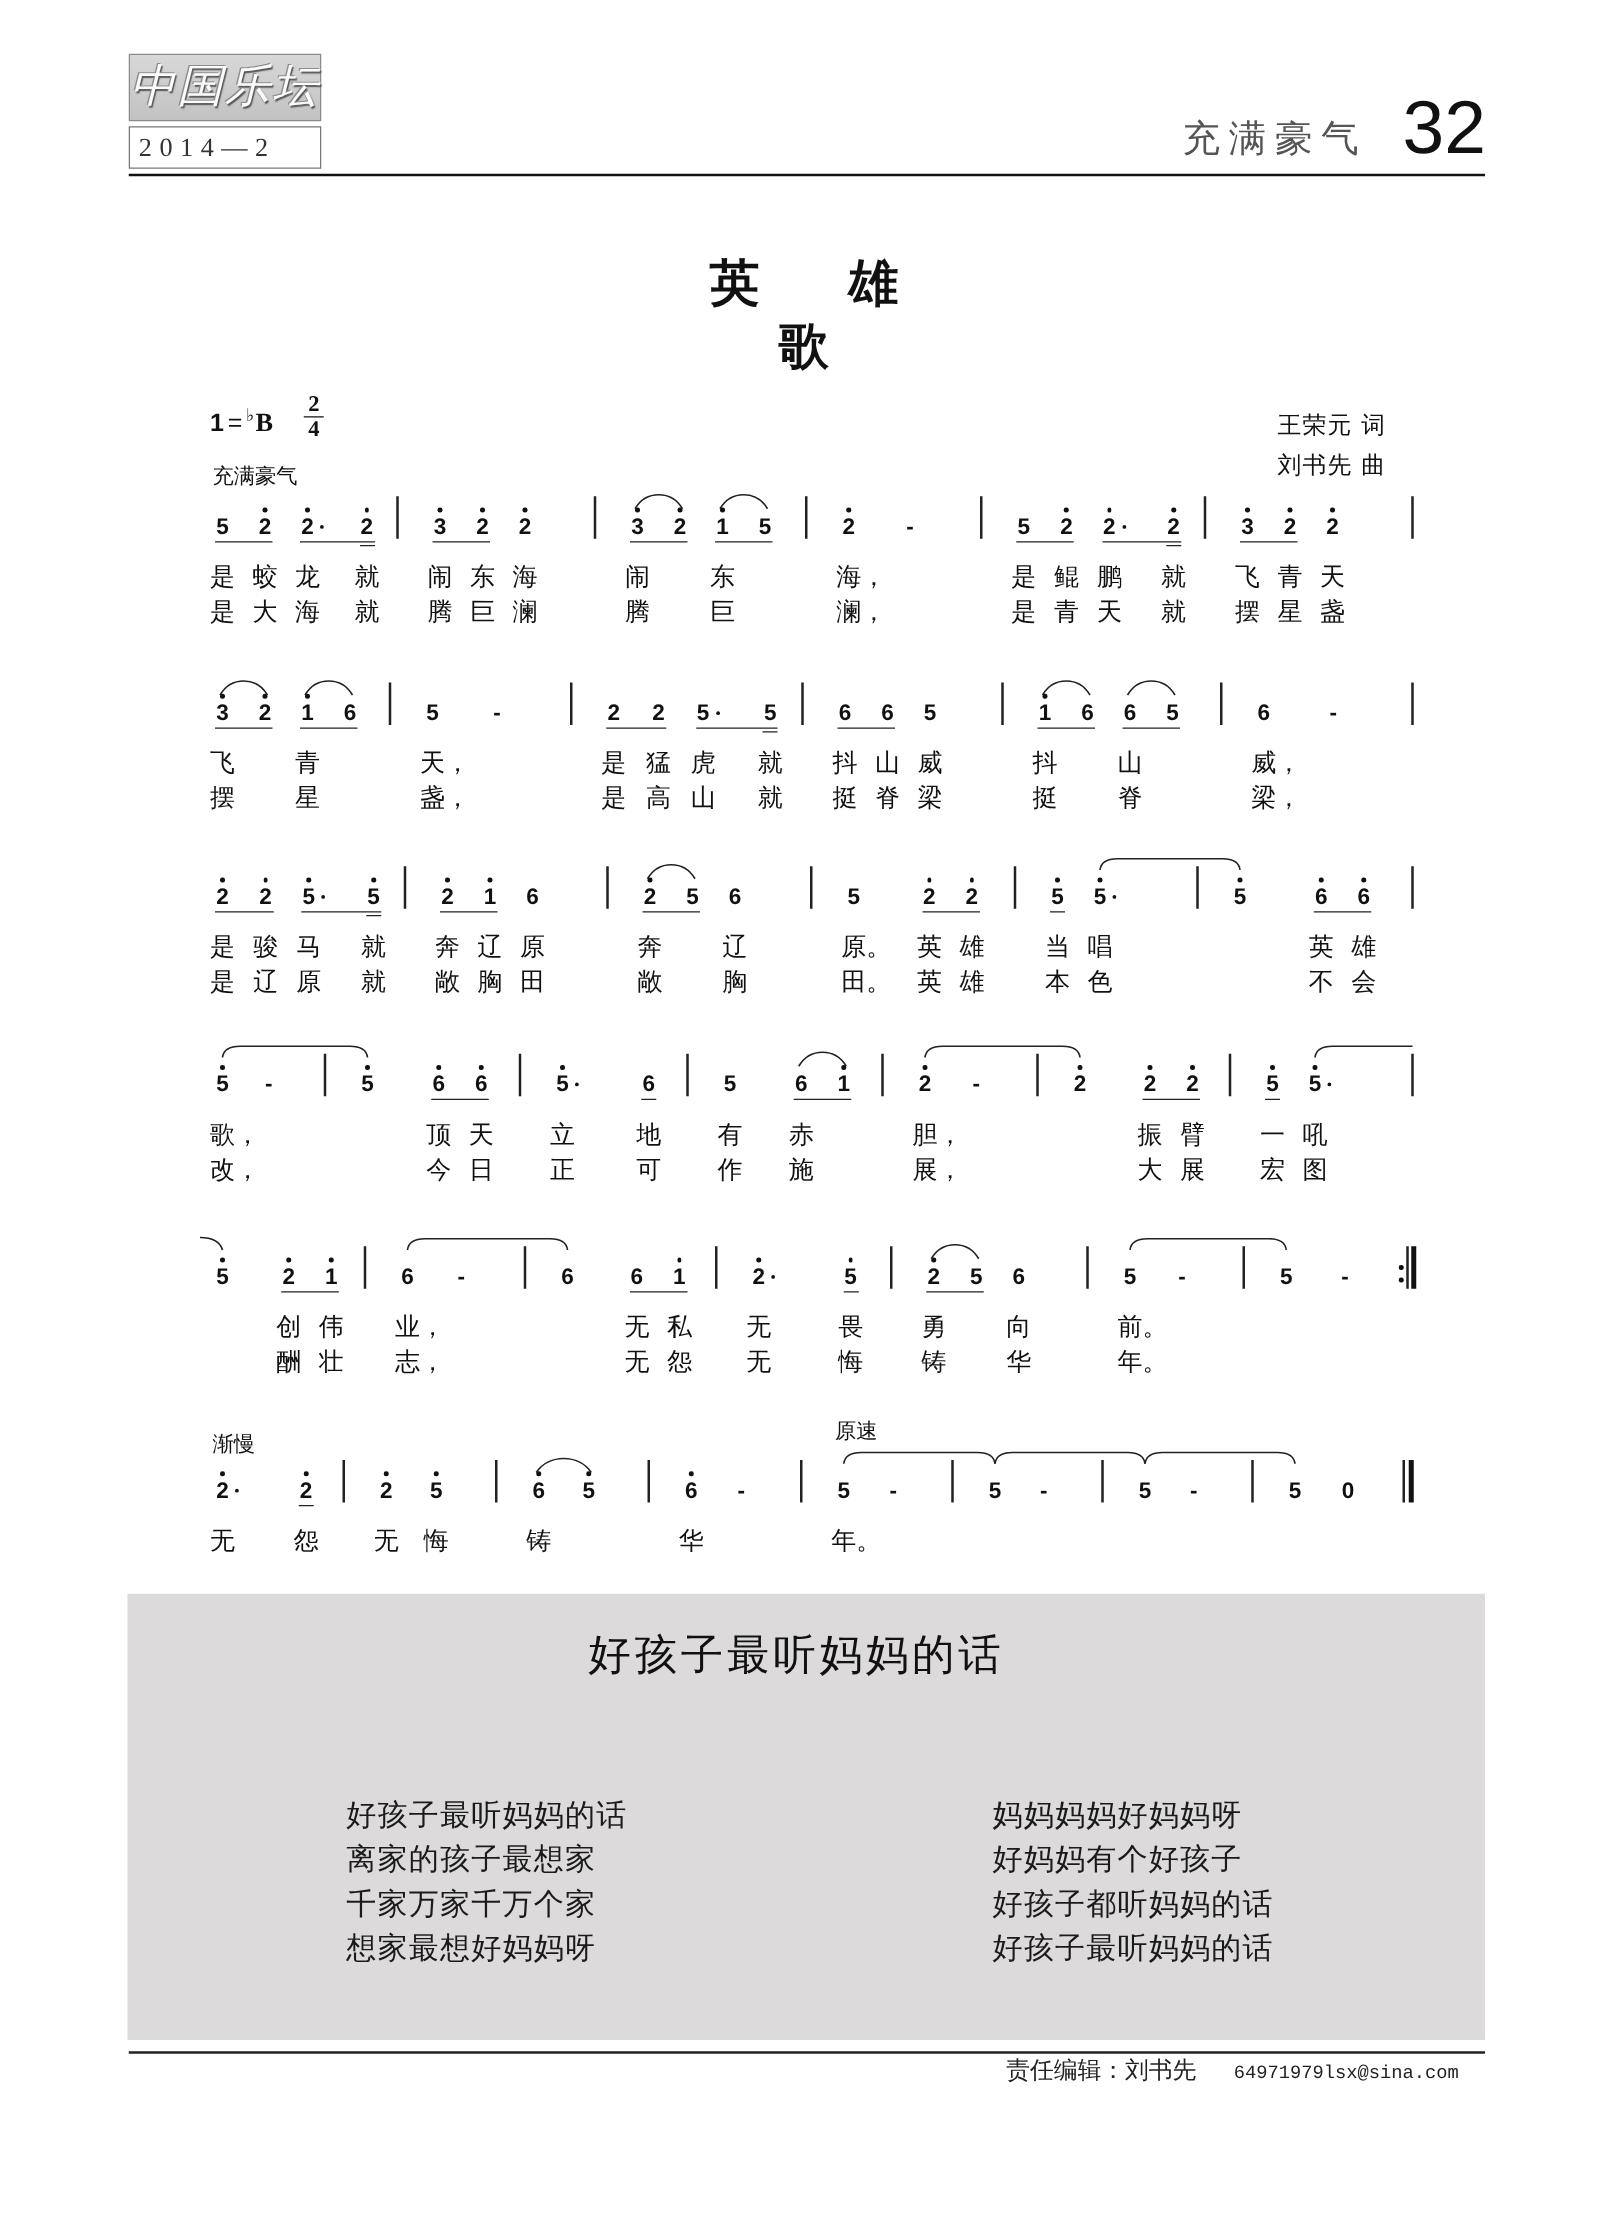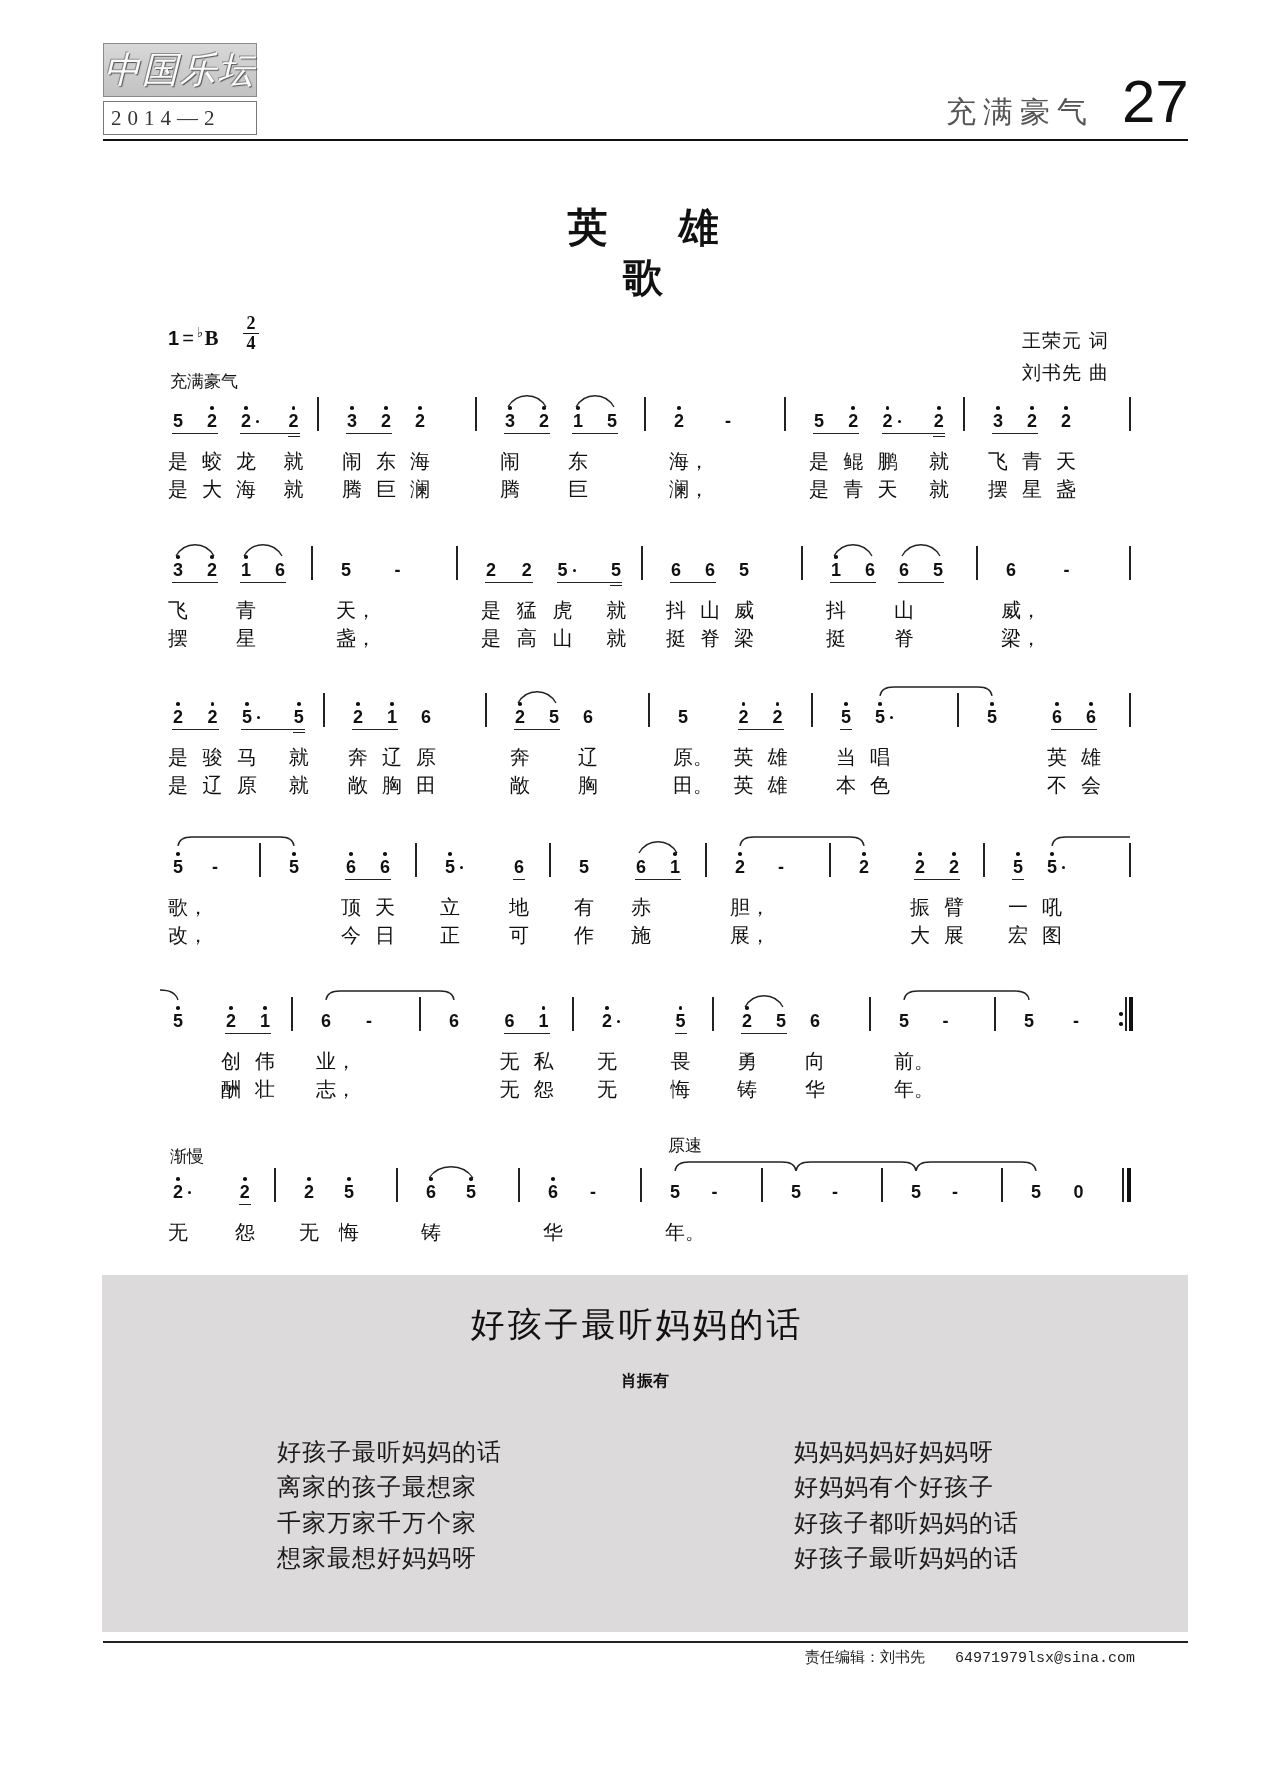--- a/index.html
+++ b/index.html
@@ -54,35 +54,35 @@
   .poem-box { left:102px; top:1275px; width:1086px; height:357px; background:#dcdadb; }
   .poem-title { left:94px; top:1302px; width:1086px; text-align:center; font-family:"DejaVu Serif","Liberation Serif",serif;
                 font-size:34px; line-height:44px; letter-spacing:3px; color:#111; }
   .poem-author { left:102px; top:1370px; width:1086px; text-align:center; font-weight:bold; font-size:16px; line-height:22px; }
   .poem-col { top:1435px; }
   .poem-line { display:block; font-size:24px; line-height:35.3px; letter-spacing:1px; color:#1a1a1a; white-space:nowrap; }
 
   
   .footer-rule { left:103px; top:1641px; width:1085px; height:1.5px; background:#222; }
   .footer-text { left:805px; top:1648px; line-height:18px; white-space:nowrap; color:#222; }
-  .footer-editor { font-family:Liberation Serif, serif; font-size:15px; }
+  .footer-editor { font-family:Liberation Serif, serif; font-size:19px; }
   .footer-email { font-family:"Liberation Mono",monospace; font-size:15px; margin-left:30px; }
 </style>
 </head>
 <body>
 
 <div class="page">
 
   <div class="abs logo-box">
     <span class="logo-text">中国乐坛</span>
   </div>
   <div class="abs issue-box">2014—2</div>
   <div class="abs header-rule"></div>
   <div class="abs section-title">充满豪气</div>
-  <div class="abs page-number">27</div>
+  <div class="abs page-number">32</div>
 
   <div class="abs song-title">英雄歌</div>
   <div class="abs key-line">
     <span class="key-tonic">1</span><span class="key-eq">=</span><span class="key-acc">♭</span><span class="key-name">B</span>
   </div>
   <div class="abs time-sig">
     <span class="time-top">2</span>
     <span class="time-bottom">4</span>
   </div>
   <div class="abs expression">充满豪气</div>
@@ -510,21 +510,20 @@
       <path d="M 745 1007 C 753.8 992 774.2 992 783 1007" fill="none" stroke="#222" stroke-width="1.3"></path>
       <path d="M 904 1000 Q 905 991 918 991 L 1015 991 Q 1028 991 1029 1000" fill="none" stroke="#222" stroke-width="1.3"></path>
       <path d="M 429 1178 C 439 1163 463 1163 473 1178" fill="none" stroke="#222" stroke-width="1.3"></path>
       <path d="M 675 1171 Q 676 1162 689 1162 L 782 1162 Q 795 1162 796 1171" fill="none" stroke="#222" stroke-width="1.3"></path>
       <path d="M 796 1171 Q 797 1162 810 1162 L 902 1162 Q 915 1162 916 1171" fill="none" stroke="#222" stroke-width="1.3"></path>
       <path d="M 916 1171 Q 917 1162 930 1162 L 1022 1162 Q 1035 1162 1036 1171" fill="none" stroke="#222" stroke-width="1.3"></path>
     </svg>
 
   <div class="abs poem-box"></div>
   <div class="abs poem-title">好孩子最听妈妈的话</div>
-  <div class="abs poem-author">肖振有</div>
   <div class="abs poem-col" style="left:277px">
     <span class="poem-line">好孩子最听妈妈的话</span>
     <span class="poem-line">离家的孩子最想家</span>
     <span class="poem-line">千家万家千万个家</span>
     <span class="poem-line">想家最想好妈妈呀</span>
   </div>
   <div class="abs poem-col" style="left:794px">
     <span class="poem-line">妈妈妈妈好妈妈呀</span>
     <span class="poem-line">好妈妈有个好孩子</span>
     <span class="poem-line">好孩子都听妈妈的话</span>

